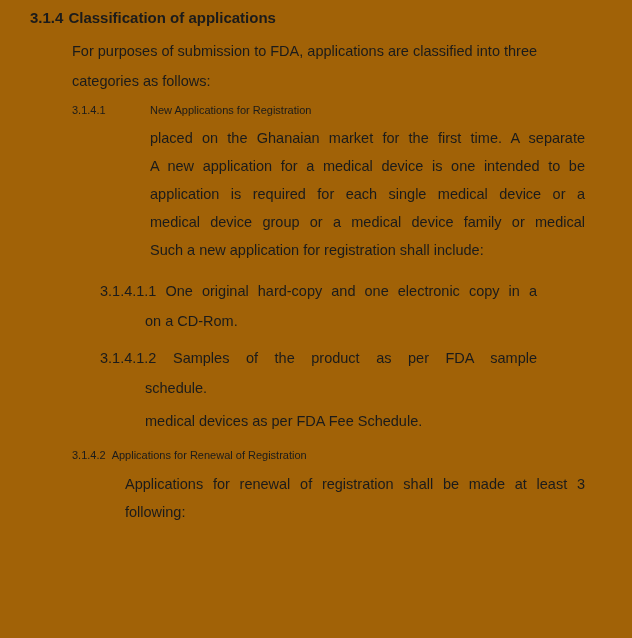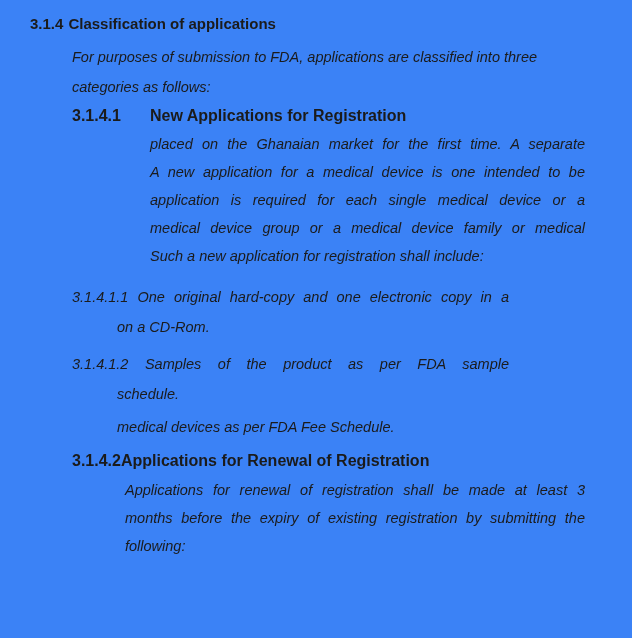--- a/index.html
+++ b/index.html
@@ -1,55 +1,55 @@
 <!DOCTYPE html>
 <html><head>
 <meta charset="utf-8">
 <style>
   html, body { margin: 0; padding: 0; background: #ffffff; }
   .page {
     position: relative;
     width: 632px;
     height: 638px;
-    background: #3b82f6;
+    background: #a16207;
     overflow: hidden;
     box-sizing: border-box;
-    padding-top: 12px;
+    padding-top: 6px;
     font-family: "Liberation Sans", "DejaVu Sans", sans-serif;
     font-size: 14.5px;
     color: #1b1b1b;
   }
-  .ln { line-height: 28px; font-style: italic; }
+  .ln { line-height: 28px; }
   .just { text-align: justify; text-align-last: justify; }
   .left { text-align: left; }
 
   .h1 {
     margin-left: 30px;
     font-weight: bold;
     font-size: 15px;
     line-height: 24px;
   }
   .h1 .ttl { margin-left: 5px; }
 
   .intro { margin: 6px 0 0 72px; width: 510px; }
   .intro .ln { line-height: 30px; }
 
   .h2 {
     margin-left: 72px;
-    font-weight: bold;
-    font-size: 16px;
+    font-weight: normal;
+    font-size: 11px;
     line-height: 28px;
   }
   .h2a .num { display: inline-block; width: 78px; }
   .h2b { margin-top: 8px; line-height: 30px; }
-  .h2b .num { }
+  .h2b .num { margin-right: 6px; }
 
   .body1 { margin-left: 150px; width: 435px; }
 
-  .item { margin-left: 72px; width: 437px; }
+  .item { margin-left: 100px; width: 437px; }
   .item .ln { line-height: 30px; }
   .item .cont { margin-left: 45px; }
   .item1 { margin-top: 12px; }
   .item2 { margin-top: 7px; }
   .item3 { margin-top: 8px; }
   .item3 .ln { line-height: 21px; }
 
   .body2 { margin-top: 0; margin-left: 125px; width: 460px; }
   .body2 .ln { line-height: 28px; }
 </style>
@@ -92,17 +92,16 @@
   <div class="item item3">
     <div class="ln left cont">medical devices as per FDA Fee Schedule.</div>
   </div>
 
   <div class="h2 h2b">
     <span class="num">3.1.4.2</span><span class="ttl">Applications for Renewal of Registration</span>
   </div>
 
   <div class="body2">
     <div class="ln just">Applications for renewal of registration shall be made at least 3</div>
-    <div class="ln just">months before the expiry of existing registration by submitting the</div>
     <div class="ln left">following:</div>
   </div>
 
 </div>
 
 </body></html>

